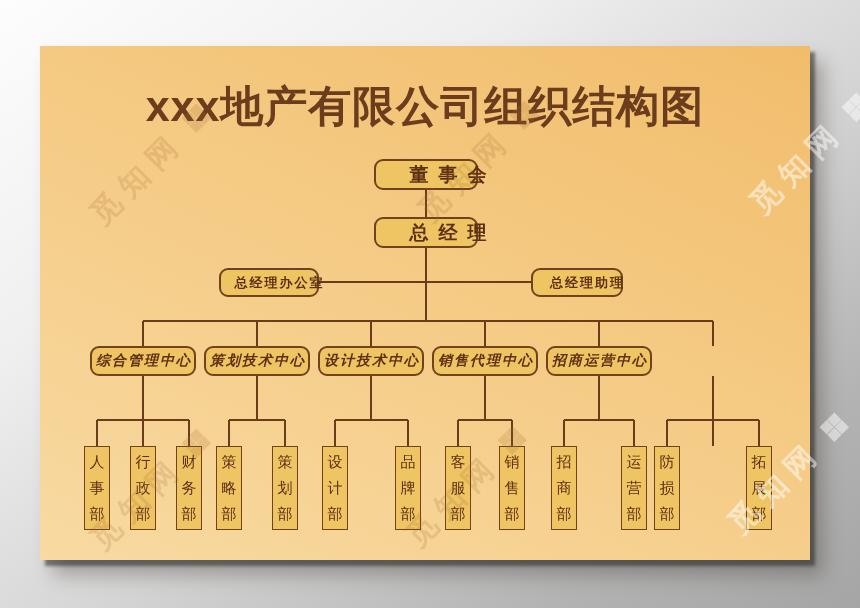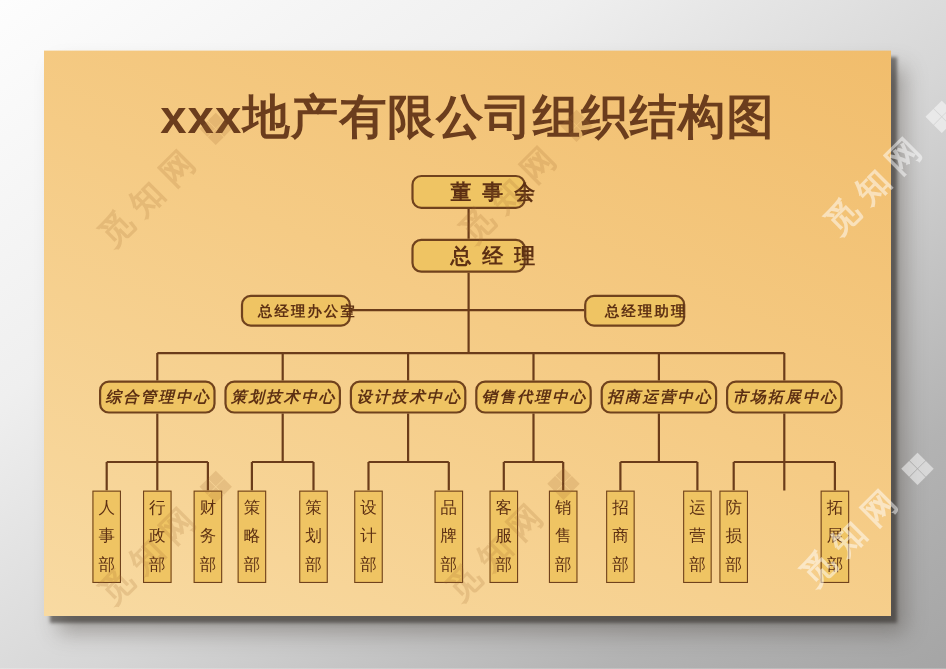--- a/index.html
+++ b/index.html
@@ -88,23 +88,20 @@
     </div>
     <div class="box rounded box-center" style="left:278px">
       <span>设计技术中心</span>
     </div>
     <div class="box rounded box-center" style="left:392px">
       <span>销售代理中心</span>
     </div>
     <div class="box rounded box-center" style="left:506px">
       <span>招商运营中心</span>
     </div>
-    <div class="box rounded box-center" style="left:620px">
-      <span>市场拓展中心</span>
-    </div>
 
     <div class="box box-dept" style="left:44px">
       <span>人事部</span>
       </div>
     <div class="box box-dept" style="left:90px">
       <span>行政部</span>
       </div>
     <div class="box box-dept" style="left:136px">
       <span>财务部</span>
       </div>

